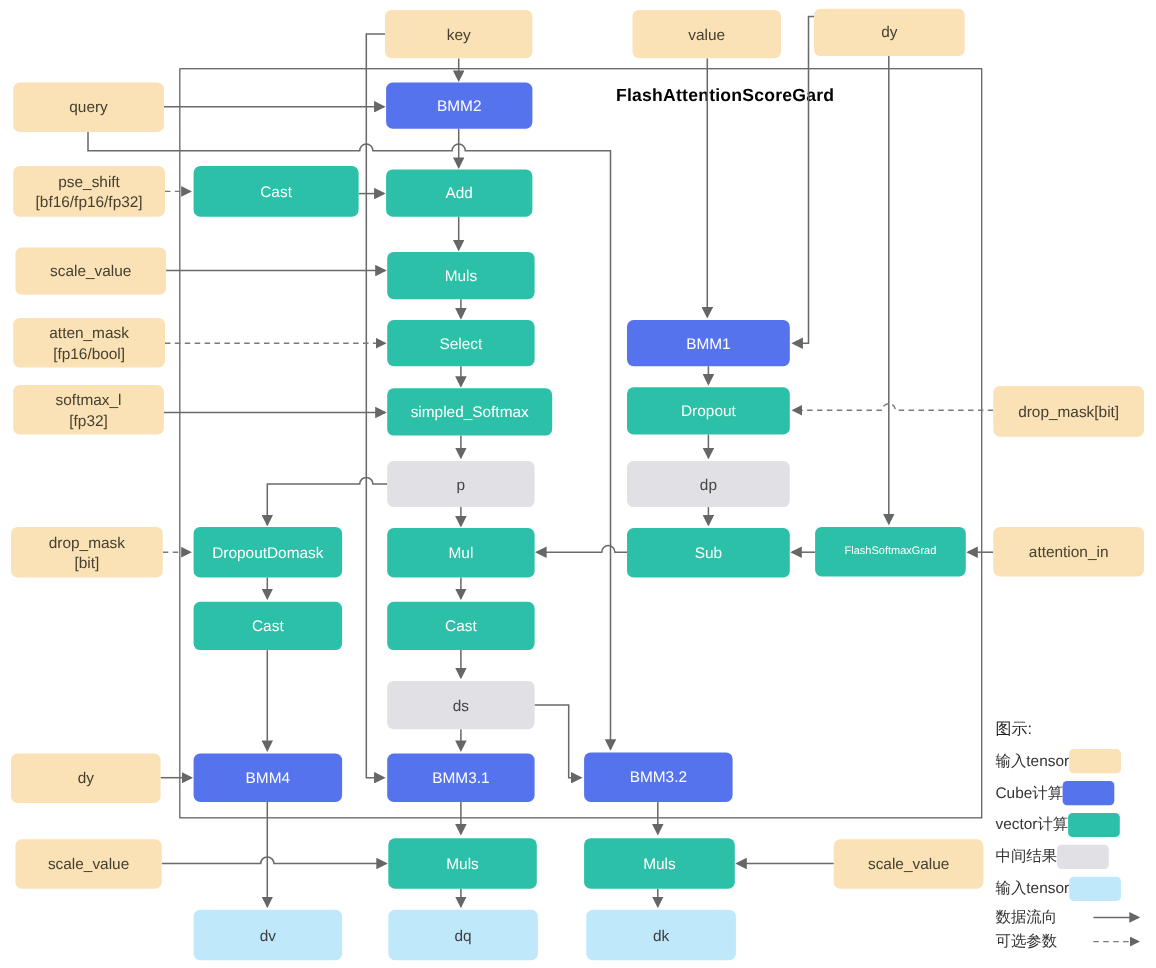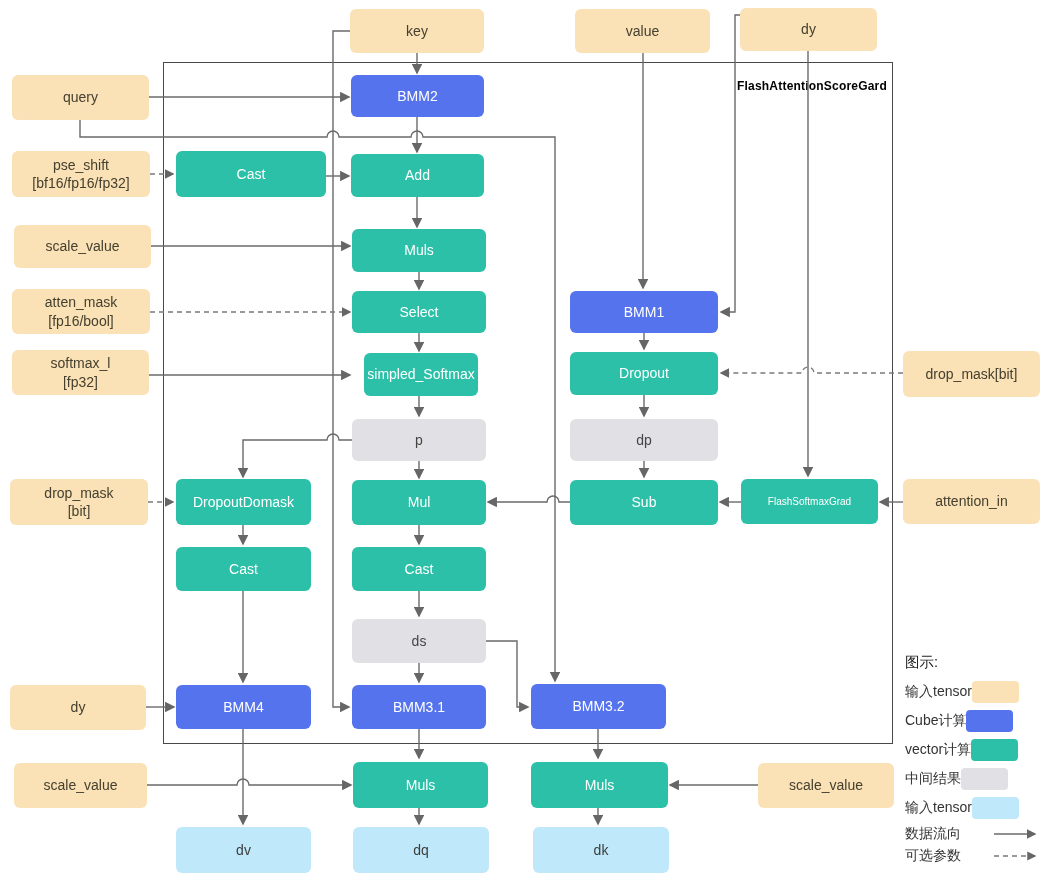--- a/index.html
+++ b/index.html
@@ -1,19 +1,19 @@
 <!DOCTYPE html>
 <html><head>
 <meta charset="utf-8">
 <style>
   html,body{margin:0;padding:0;background:#ffffff;}
   body{font-family:"Liberation Sans","DejaVu Sans",sans-serif;}
   .canvas{position:relative;width:1051px;height:880px;background:#fff;overflow:hidden;}
   .frame{position:absolute;left:163px;top:62px;width:728px;height:680px;border:1.5px solid #484848;background:transparent;}
-  .diagram-title{position:absolute;left:560px;top:79px;width:327px;text-align:right;font-size:12px;font-weight:bold;color:#000;letter-spacing:.2px;}
+  .diagram-title{position:absolute;left:560px;top:79px;width:327px;text-align:left;font-size:16px;font-weight:bold;color:#000;letter-spacing:.2px;}
   .node{position:absolute;display:flex;align-items:center;justify-content:center;text-align:center;border-radius:6px;font-size:14px;line-height:1.32;white-space:pre-line;box-sizing:border-box;}
   .input{background:#fae1b6;color:#45402f;}
   .cube{background:#5673ee;color:#ffffff;}
   .vector{background:#2cc0a8;color:#ffffff;}
   .inter{background:#e1e1e5;color:#454545;}
   .output{background:#bfe9fb;color:#3d3d3d;}
   svg.edges{position:absolute;left:0;top:0;pointer-events:none;}
   .legend{position:absolute;left:905px;top:653px;width:146px;}
   .legend-title{font-size:14.5px;color:#222;margin-bottom:9px;}
   .legend-row{display:flex;align-items:center;height:22px;margin-bottom:7px;font-size:14px;color:#333;}
@@ -106,21 +106,21 @@
   <div class="node vector" style="left:176px;top:151px;width:150px;height:46px">Cast</div>
   <div class="node vector" style="left:176px;top:479px;width:135px;height:46px">DropoutDomask</div>
   <div class="node vector" style="left:176px;top:547px;width:135px;height:44px">Cast</div>
   <div class="node cube" style="left:176px;top:685px;width:135px;height:44px">BMM4</div>
   <div class="node output" style="left:176px;top:827px;width:135px;height:46px">dv</div>
 
   <div class="node cube" style="left:351px;top:75px;width:133px;height:42px">BMM2</div>
   <div class="node vector" style="left:351px;top:154px;width:133px;height:43px">Add</div>
   <div class="node vector" style="left:352px;top:229px;width:134px;height:43px">Muls</div>
   <div class="node vector" style="left:352px;top:291px;width:134px;height:42px">Select</div>
-  <div class="node vector" style="left:364px;top:353px;width:114px;height:43px">simpled_Softmax</div>
+  <div class="node vector" style="left:352px;top:353px;width:150px;height:43px">simpled_Softmax</div>
   <div class="node inter" style="left:352px;top:419px;width:134px;height:42px">p</div>
   <div class="node vector" style="left:352px;top:480px;width:134px;height:45px">Mul</div>
   <div class="node vector" style="left:352px;top:547px;width:134px;height:44px">Cast</div>
   <div class="node inter" style="left:352px;top:619px;width:134px;height:44px">ds</div>
   <div class="node cube" style="left:352px;top:685px;width:134px;height:44px">BMM3.1</div>
   <div class="node vector" style="left:353px;top:762px;width:135px;height:46px">Muls</div>
   <div class="node output" style="left:353px;top:827px;width:136px;height:46px">dq</div>
 
   <div class="node cube" style="left:570px;top:291px;width:148px;height:42px">BMM1</div>
   <div class="node vector" style="left:570px;top:352px;width:148px;height:43px">Dropout</div>

